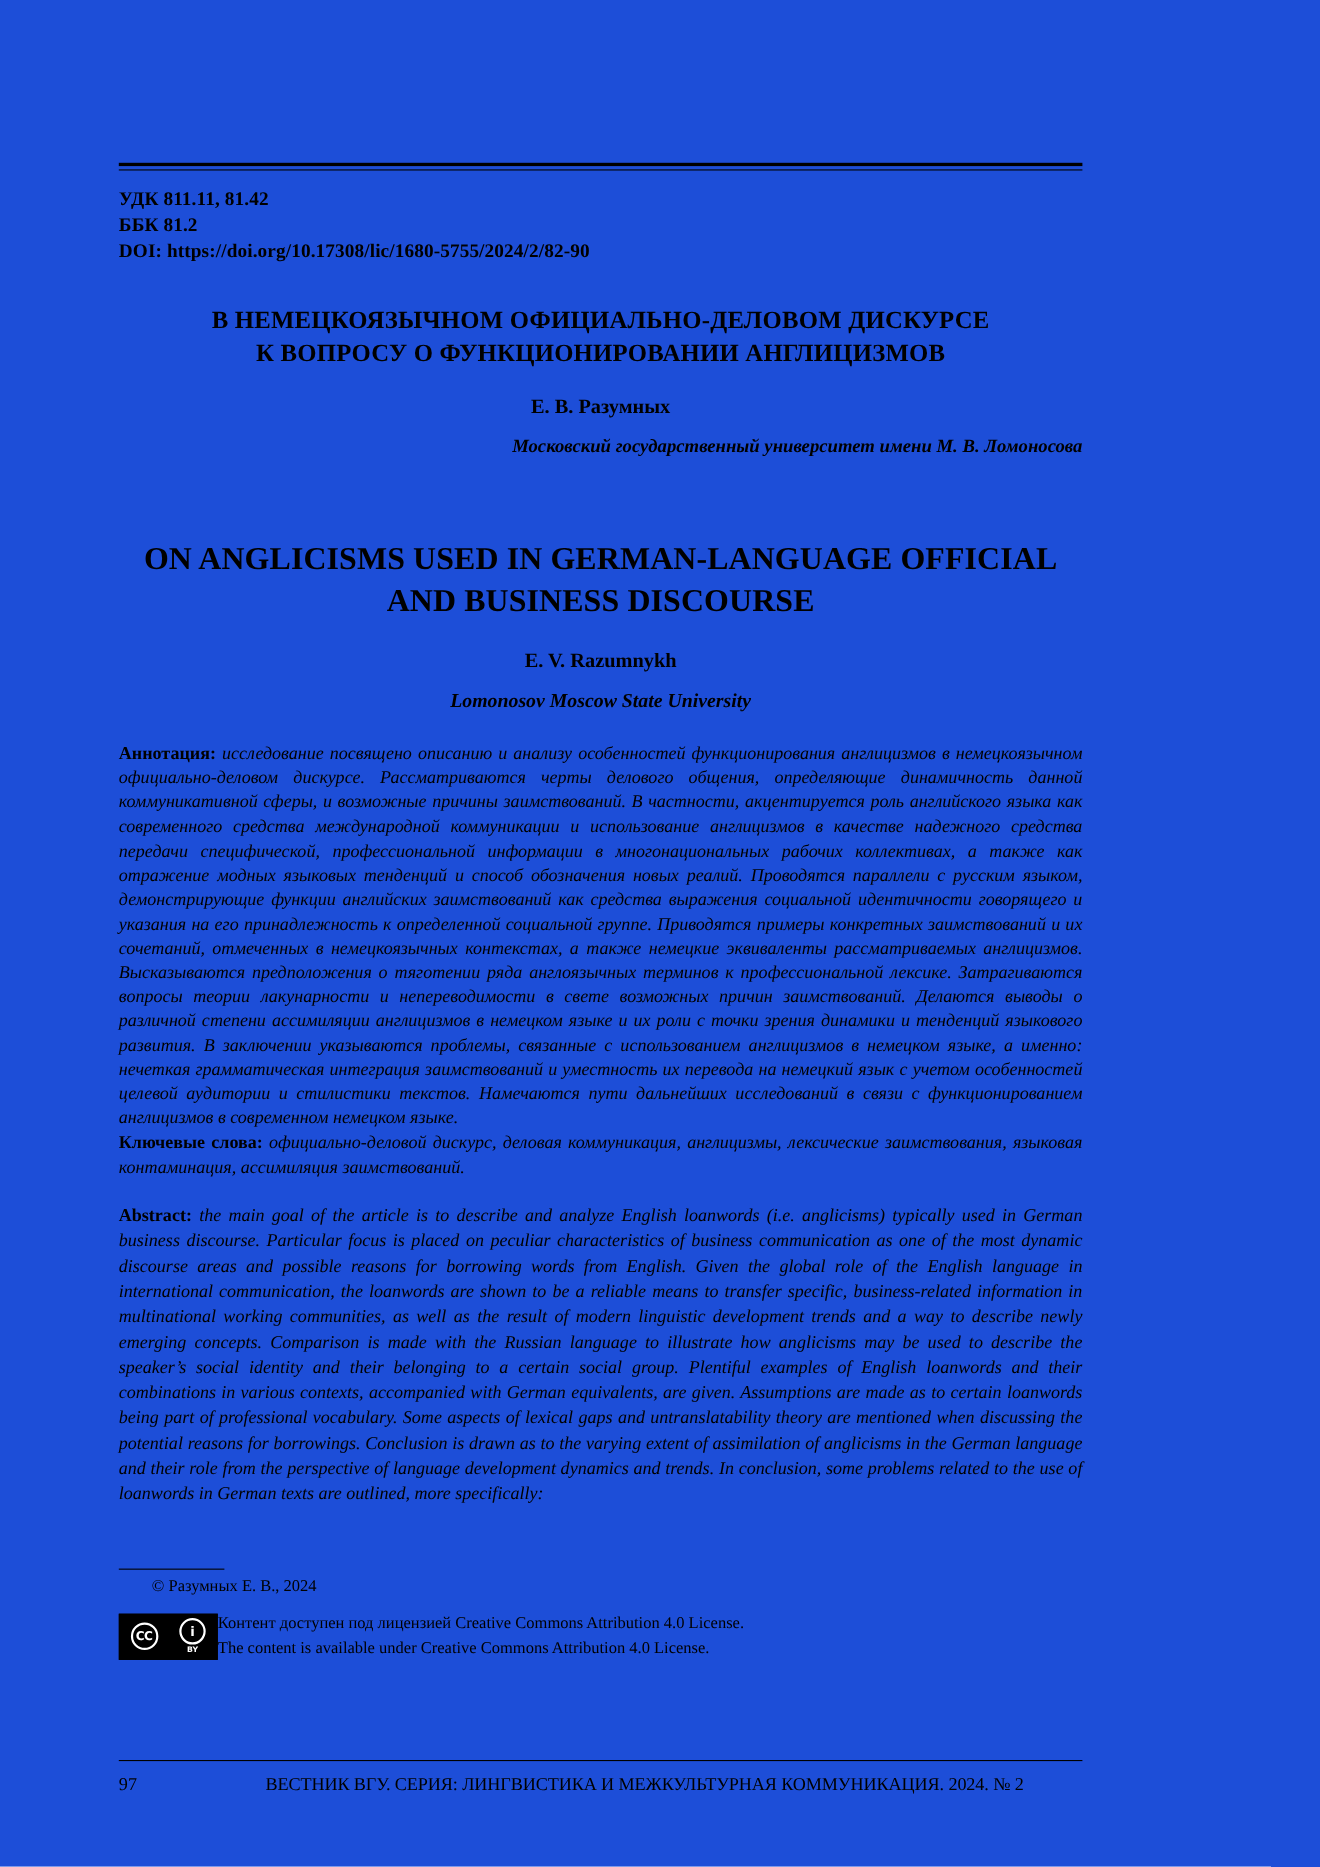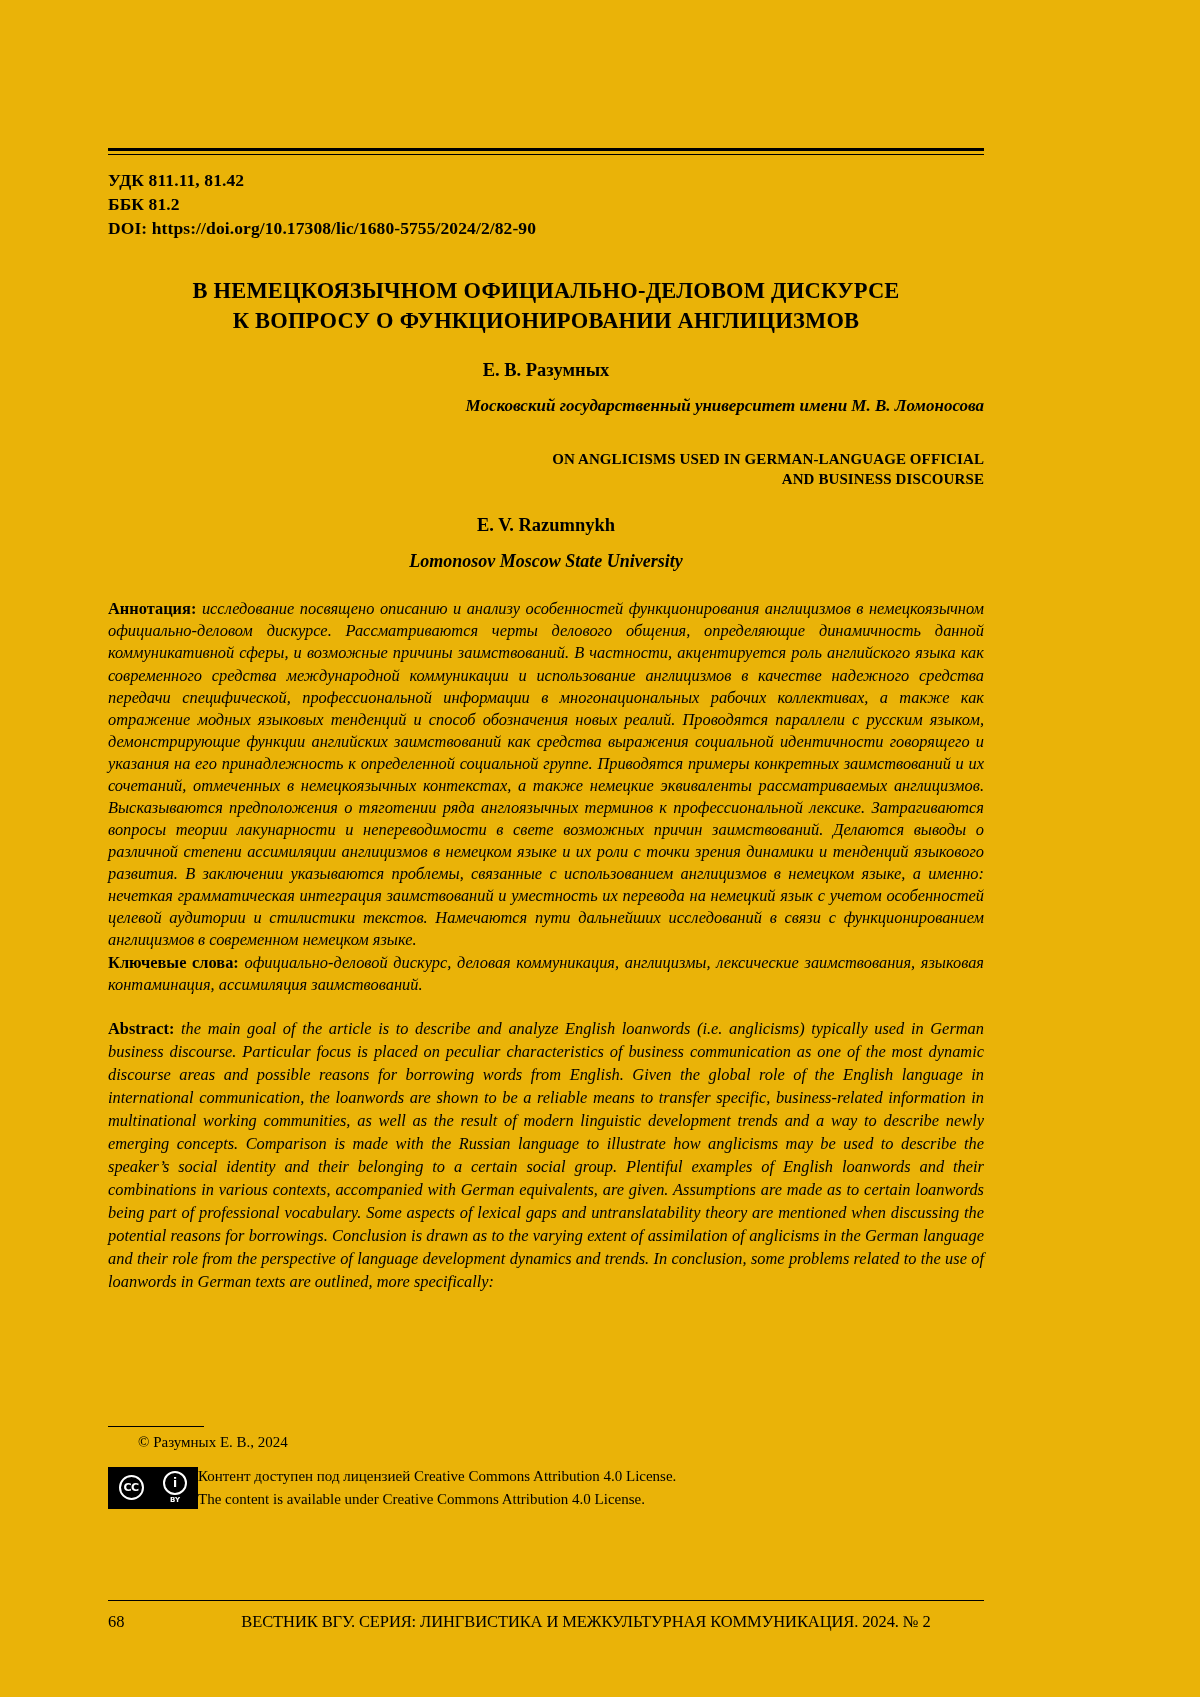--- a/index.html
+++ b/index.html
@@ -4,21 +4,21 @@
 <style>
   html, body {
     margin: 0;
     padding: 0;
     background: #ffffff;
   }
   .page {
     position: relative;
     width: 1200px;
     height: 1697px;
-    background: #eab308;
+    background: #1d4ed8;
     margin: 0 auto;
     box-sizing: border-box;
     font-family: "Liberation Serif", serif;
     color: #000000;
     padding-left: 48px;
   }
   .content {
     position: absolute;
     left: 108px;
     top: 148px;
@@ -51,25 +51,25 @@
     margin-top: 24px;
   }
   .affil-ru {
     text-align: right;
     font-size: 17px;
     font-weight: bold;
     font-style: italic;
     margin-top: 15px;
   }
   .title-en {
-    text-align: right;
-    font-size: 15px;
+    text-align: center;
+    font-size: 29px;
     font-weight: bold;
     line-height: 1.32;
-    margin-top: 34px;
+    margin-top: 73px;
     letter-spacing: 0.1px;
   }
   .author-en {
     text-align: center;
     font-size: 18.5px;
     font-weight: bold;
     margin-top: 26px;
   }
   .affil-en {
     text-align: center;
@@ -280,17 +280,17 @@
       <div class="license-text">
         <div>Контент доступен под лицензией Creative Commons Attribution 4.0 License.</div>
         <div>The content is available under Creative Commons Attribution 4.0 License.</div>
       </div>
     </div>
   </div>
 
   <div class="bottom-rule"></div>
 
   <div class="page-footer">
-    <div class="page-number">68</div>
+    <div class="page-number">97</div>
     <div class="journal-line">ВЕСТНИК ВГУ. СЕРИЯ: ЛИНГВИСТИКА И МЕЖКУЛЬТУРНАЯ КОММУНИКАЦИЯ. 2024. № 2</div>
   </div>
 
 </div>
 
 </body></html>

